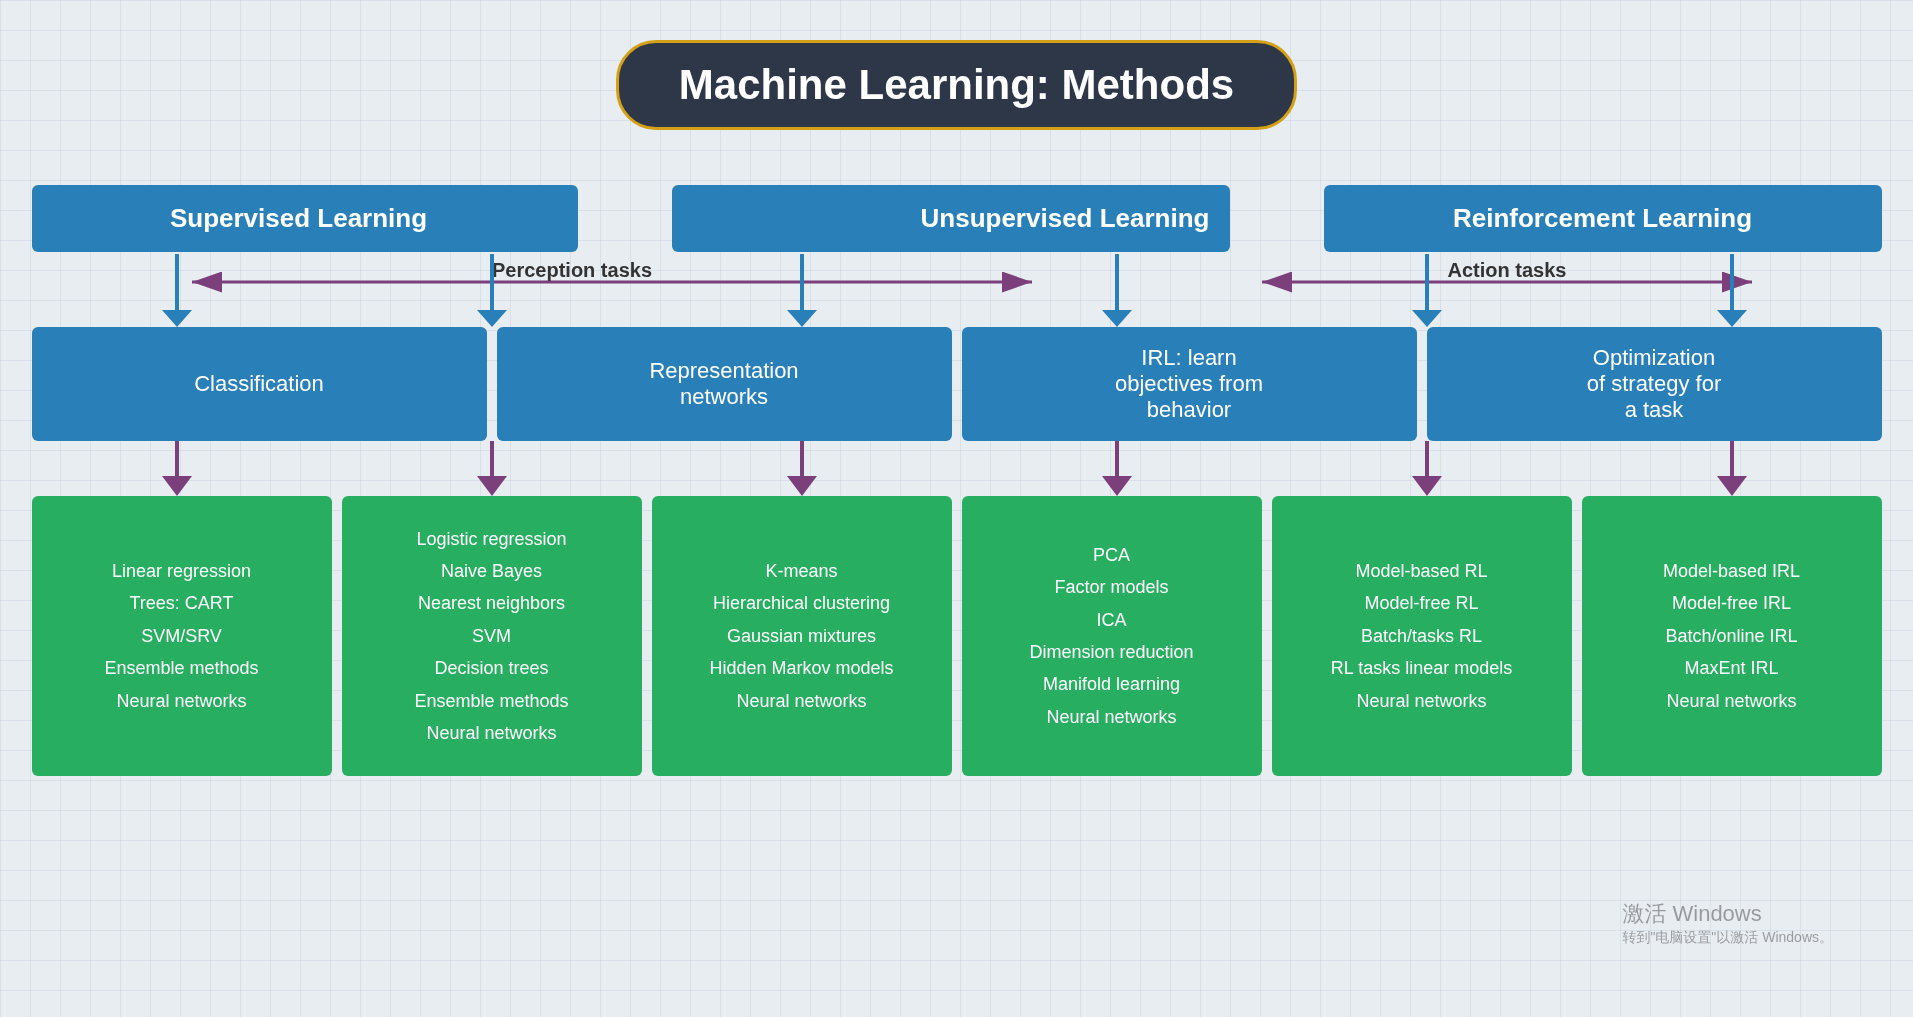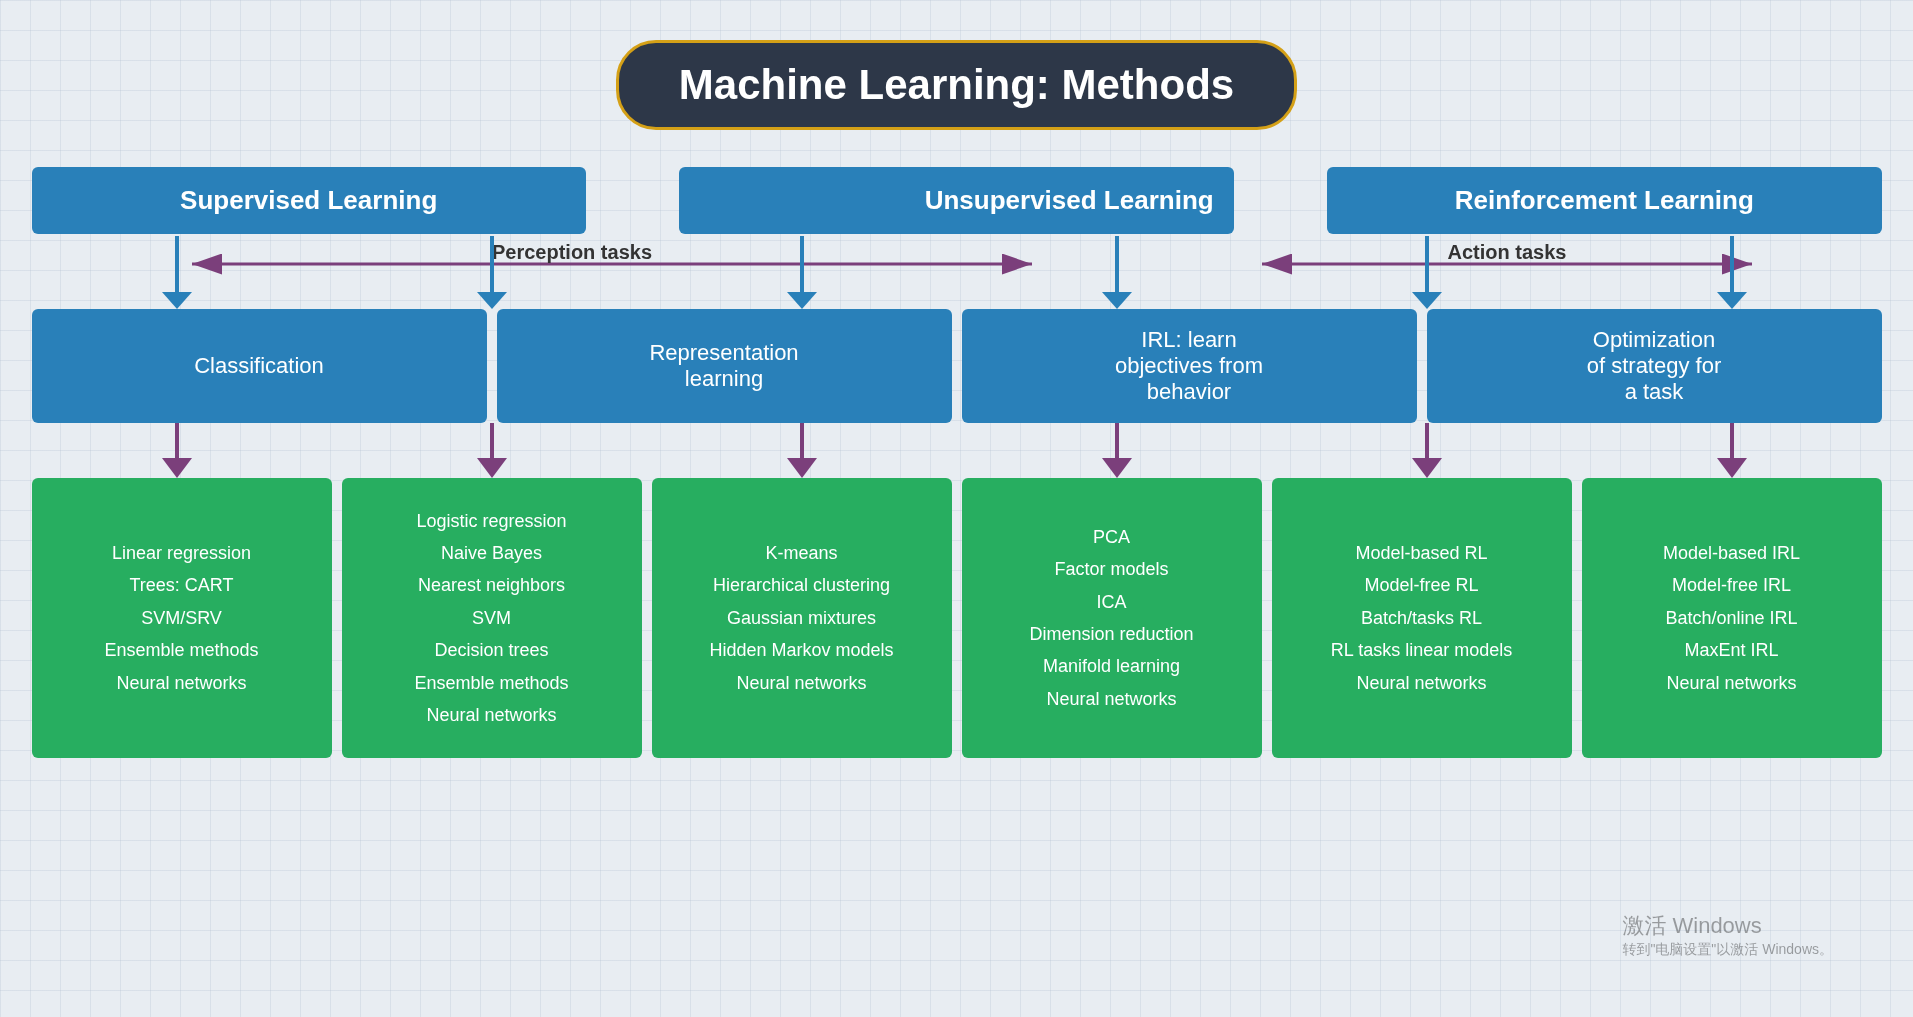--- a/index.html
+++ b/index.html
@@ -17,21 +17,21 @@
       display: flex;
       flex-direction: column;
       align-items: center;
     }
 
     .title-container {
       background-color: #2d3748;
       border-radius: 40px;
       border: 3px solid #d4a017;
       padding: 18px 60px;
-      margin-bottom: 12px;
+      margin-bottom: 30px;
       margin-top: 10px;
     }
 
     .title-text {
       color: white;
       font-size: 42px;
       font-weight: bold;
       white-space: nowrap;
     }
 
@@ -127,21 +127,21 @@
 
     
     .row4 {
       display: flex;
       width: 100%;
       gap: 10px;
     }
 
     .watermark {
       position: fixed;
-      bottom: 58px;
+      bottom: 70px;
       right: 80px;
       color: rgba(0,0,0,0.35);
       font-size: 22px;
     }
 
     .watermark-sub {
       font-size: 14px;
     }
   </style>
 </head>
@@ -150,21 +150,21 @@
 <div class="full-diagram">
 
   <div style="display:flex; justify-content:center; margin-bottom:25px; margin-top:10px;">
     <div class="title-container">
       <span class="title-text">Machine Learning: Methods</span>
     </div>
   </div>
 
   <div class="row1">
 
-    <div class="top-cat-box" style="flex:2.1;">
+    <div class="top-cat-box" style="flex:2.1;padding-left:8px;">
       <span>Supervised Learning</span>
     </div>
 
     <div style="flex:0.3;"></div>
     <div class="top-cat-box" style="flex:2.1;text-align:right;">
       <span>Unsupervised Learning</span>
     </div>
     <div style="flex:0.3;"></div>
     <div class="top-cat-box" style="flex:2.1;">
       <span>Reinforcement Learning</span>
@@ -220,21 +220,21 @@
       <polygon points="1685,58 1715,58 1700,75" fill="#2980b9"></polygon>
     </svg>
   </div>
 
   <div class="row2">
     <div class="mid-box">
       <span>Classification</span>
     </div>
     <div class="mid-box">
       <span style="white-space:pre-line;">Representation
-learning</span>
+networks</span>
     </div>
     <div class="mid-box">
       <span style="white-space:pre-line;">IRL: learn
 objectives from
 behavior</span>
     </div>
     <div class="mid-box">
       <span style="white-space:pre-line;">Optimization
 of strategy for
 a task</span>

